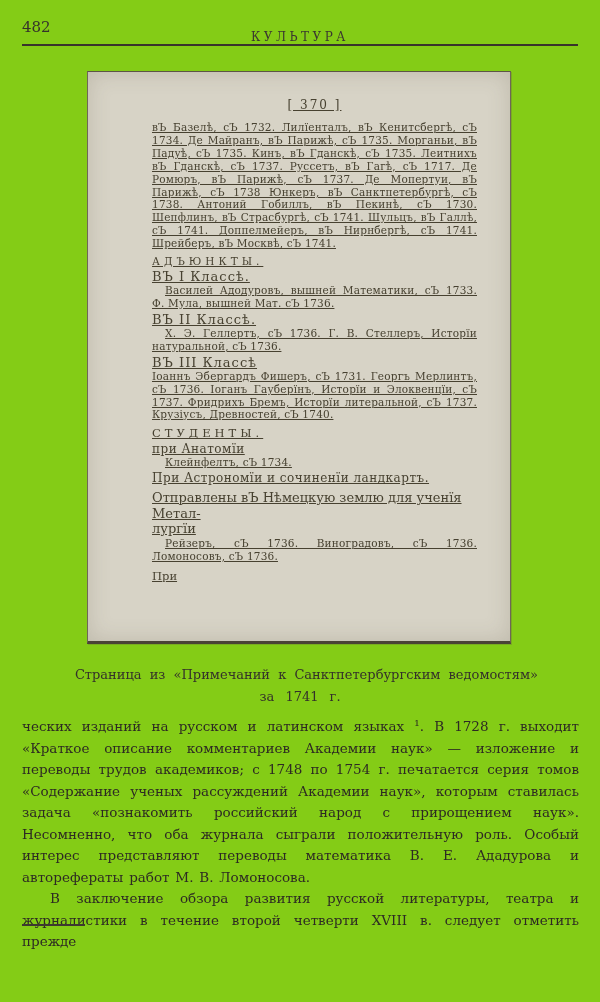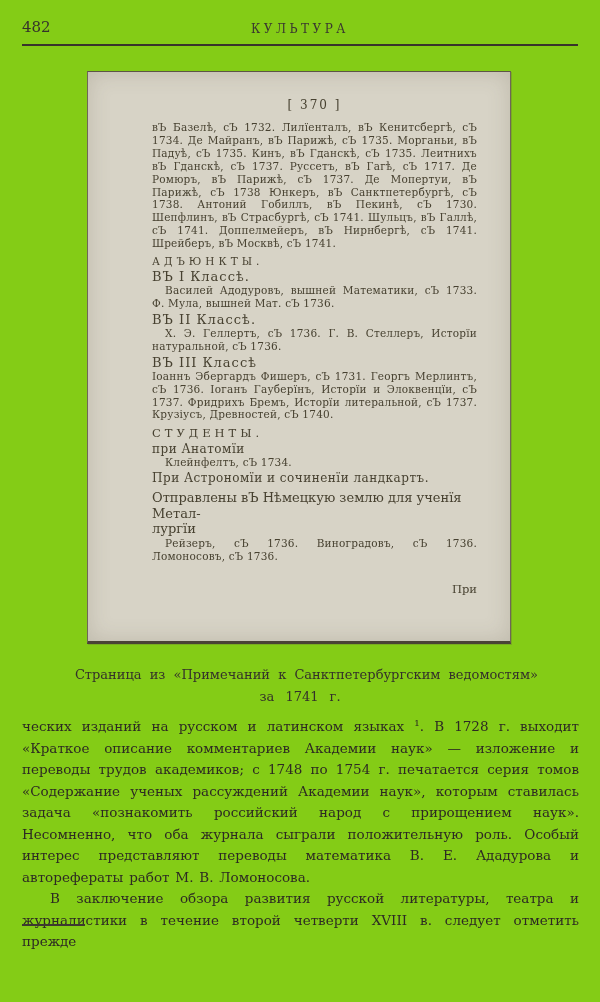--- a/index.html
+++ b/index.html
@@ -14,21 +14,21 @@
   }
   
   .pagenum {
     position: absolute;
     left: 22px; top: 18px;
     font-size: 15px;
     color: #35322b;
   }
   .running-head {
     position: absolute;
-    left: 0; top: 22px;
+    left: 0; top: 30px;
     width: 600px;
     text-align: center;
     font-size: 12px;
     letter-spacing: 3.5px;
     color: #3b3830;
   }
   .head-rule {
     position: absolute;
     left: 22px; top: 44px;
     width: 556px; height: 2px;
@@ -41,20 +41,21 @@
     width: 424px; height: 573px;
     margin: 0;
     box-sizing: border-box;
     background: #d7d3c6;
     border: 1px solid #6f6757;
     border-top-color: #5c5546;
     border-bottom: 3px solid #4a4336;
     box-shadow: inset 0 0 22px rgba(92,80,58,0.20), 1px 1px 0 rgba(90,80,60,0.25);
     padding: 26px 33px 0 64px;
     color: #474130;
+    text-decoration: underline;
   }
   .fax-marker {
     text-align: center;
     font-size: 12px;
     letter-spacing: 2px;
     margin-bottom: 9px;
   }
   .fax-text {
     margin: 0;
     font-size: 10.5px;
@@ -63,22 +64,21 @@
     letter-spacing: 0.2px;
   }
   .fax-text.ind { text-indent: 13px; }
   .fax-h { text-align: left; }
   .fax-h-adjuncts { margin-top: 5px; font-size: 10.5px; letter-spacing: 4px; }
   .fax-h-class { margin-top: 2px; font-size: 13px; letter-spacing: 1px; }
   .fax-h-students { margin-top: 5px; font-size: 11.5px; letter-spacing: 4px; }
   .fax-h-sub { margin-top: 2px; font-size: 12px; letter-spacing: 0.5px; }
   .fax-h-metal { margin-top: 5px; font-size: 13px; line-height: 1.2; white-space: pre-line; }
   .fax-catchword {
-    margin-top: 19px;
-    text-align: right;
+    margin-top: 6px;
     font-size: 11.5px;
   }
   
   .caption {
     position: absolute;
     left: 0; top: 664px;
     width: 600px;
     text-align: center;
     font-size: 13px;
     line-height: 22px;

